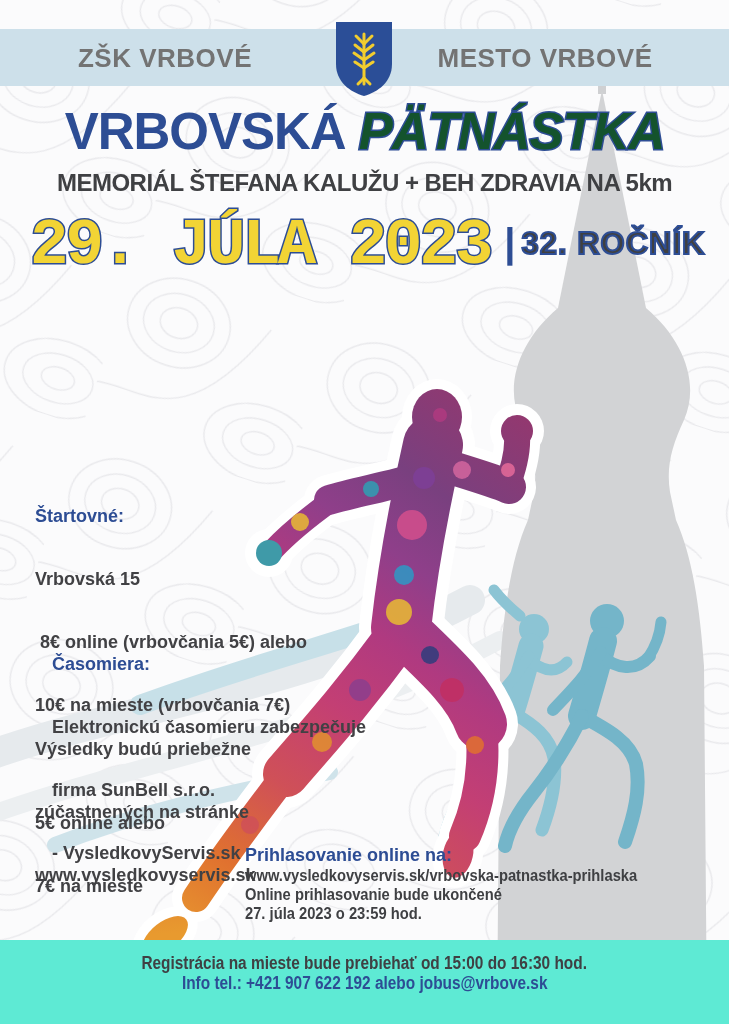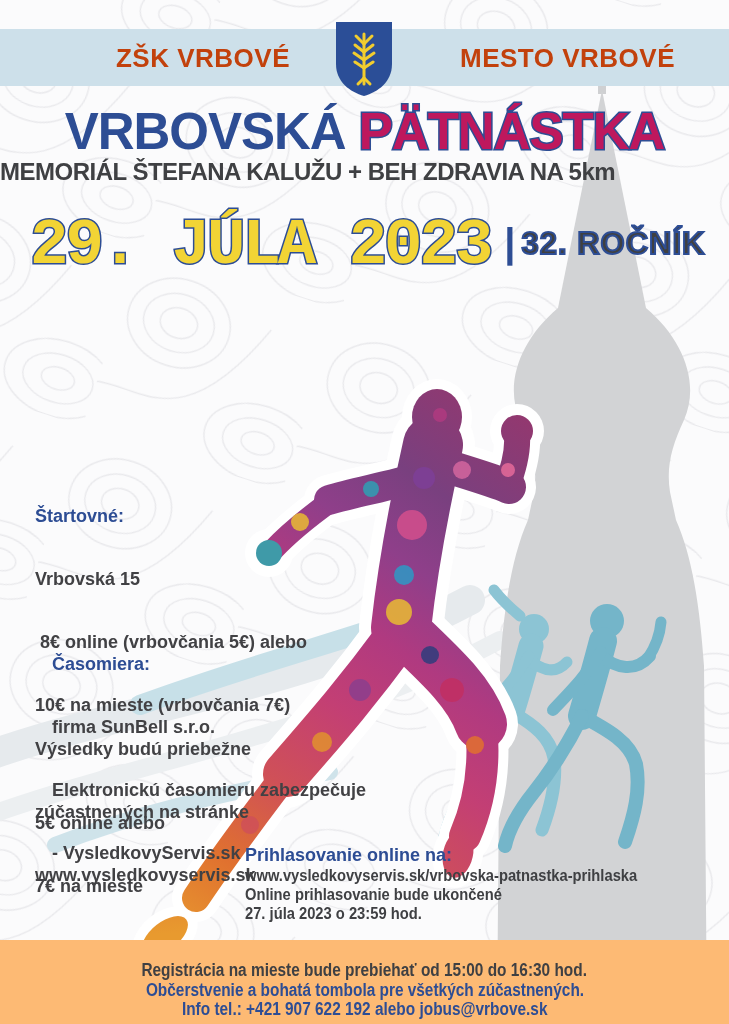--- a/index.html
+++ b/index.html
@@ -7,32 +7,32 @@
     position:relative;width:729px;height:1024px;margin:0 auto;
     background:#fbfbfc;overflow:hidden;
     font-family:"Liberation Sans",sans-serif;font-weight:700;
   }
   .abs{position:absolute;}
   svg.bg{position:absolute;left:0;top:0;z-index:0;}
   .txt{position:absolute;z-index:3;}
 
   
   .band{left:0;top:29px;width:729px;height:57px;background:#cde0ea;z-index:1;}
-  .org{top:41px;height:34px;line-height:34px;font-size:26px;color:#c2410c;
-       letter-spacing:.5px;text-align:right;z-index:3;position:absolute;}
+  .org{top:41px;height:34px;line-height:34px;font-size:26px;color:#737373;
+       letter-spacing:.5px;text-align:center;z-index:3;position:absolute;}
   .org-left{left:40px;width:250px;}
   .org-right{left:415px;width:260px;}
   .crest{left:334px;top:20px;width:60px;height:78px;z-index:4;position:absolute;}
 
   
   .title{left:0;top:102px;width:729px;text-align:center;font-size:51px;
          letter-spacing:-1px;white-space:nowrap;}
   .title .w1{color:#2d4d94;}
-  .title .w2{color:#be185d;-webkit-text-stroke:3px #2d4d94;paint-order:stroke fill;}
-  .subtitle{left:0;top:158px;width:729px;text-align:left;font-size:24px;
+  .title .w2{color:#14532d;-webkit-text-stroke:3px #2d4d94;paint-order:stroke fill;font-style:italic;}
+  .subtitle{left:0;top:169px;width:729px;text-align:center;font-size:24px;
             color:#3f4043;letter-spacing:-.5px;white-space:nowrap;}
 
   
   .daterow{left:30px;top:210px;white-space:nowrap;}
   .daterow .date{font-size:64px;letter-spacing:-3px;color:#f2d435;
                  -webkit-text-stroke:3px #2d4d94;paint-order:stroke fill;font-family:Liberation Mono, monospace;}
   .daterow .sep{font-size:40px;color:#2d4d94;margin:0 6px 0 14px;vertical-align:6px;}
   .daterow .ed{font-size:31px;letter-spacing:1px;color:#404040;
                -webkit-text-stroke:2px #2d4d94;vertical-align:9px;}
 
@@ -47,22 +47,22 @@
   .fees{left:35px;top:464px;}
   .timing{left:35px;top:612px;margin-left:17px;}
   .results{left:35px;top:697px;}
 
   .online{left:245px;top:845px;white-space:nowrap;}
   .online .head{font-size:18px;color:#2d4d94;}
   .online .url,.online .ln{font-size:16px;line-height:19px;color:#3f4043;
         transform:scaleX(.92);transform-origin:left;}
 
   
-  .footer{left:0;top:940px;width:729px;height:84px;background:#fdba74;z-index:2;
-          text-align:center;padding-top:21px;box-sizing:border-box;position:absolute;}
+  .footer{left:0;top:940px;width:729px;height:84px;background:#5eead4;z-index:2;
+          text-align:center;padding-top:14px;box-sizing:border-box;position:absolute;}
   .footer div{font-size:17.5px;line-height:19.5px;}
   .footer .fl{display:inline-block;transform:scaleX(.88);white-space:nowrap;}
   .f1{color:#3f4043;}
   .f2,.f3{color:#2d4d94;}
 </style>
 </head>
 <body>
 
 <div class="poster">
 
@@ -223,37 +223,36 @@
     <div>Vrbovská 15</div>
     <div> 8€ online (vrbovčania 5€) alebo</div>
     <div>10€ na mieste (vrbovčania 7€)</div>
     <div class="gap"></div>
     <div>5€ online alebo</div>
     <div>7€ na mieste</div>
   </div>
 
   <div class="txt info timing">
     <div class="head">Časomiera:</div>
+    <div>Elektronickú časomieru zabezpečuje</div>
     <div>firma SunBell s.r.o.</div>
-    <div>Elektronickú časomieru zabezpečuje</div>
     <div>- VysledkovyServis.sk</div>
   </div>
 
   <div class="txt info results">
     <div>Výsledky budú priebežne</div>
     <div>zúčastnených na stránke</div>
     <div>www.vysledkovyservis.sk</div>
   </div>
 
   <div class="txt online">
     <div class="head">Prihlasovanie online na:</div>
     <div class="url">www.vysledkovyservis.sk/vrbovska-patnastka-prihlaska</div>
     <div class="ln">Online prihlasovanie bude ukončené</div>
     <div class="ln">27. júla 2023 o 23:59 hod.</div>
   </div>
 
   <div class="footer">
     <div class="f1"><span class="fl">Registrácia na mieste bude prebiehať od 15:00 do 16:30 hod.</span></div>
-    <div class="f2"><span class="fl">Občerstvenie a bohatá tombola pre všetkých zúčastnených.</span></div>
     <div class="f3"><span class="fl">Info tel.: +421 907 622 192 alebo jobus@vrbove.sk</span></div>
   </div>
 
 </div>
 
 </body></html>

